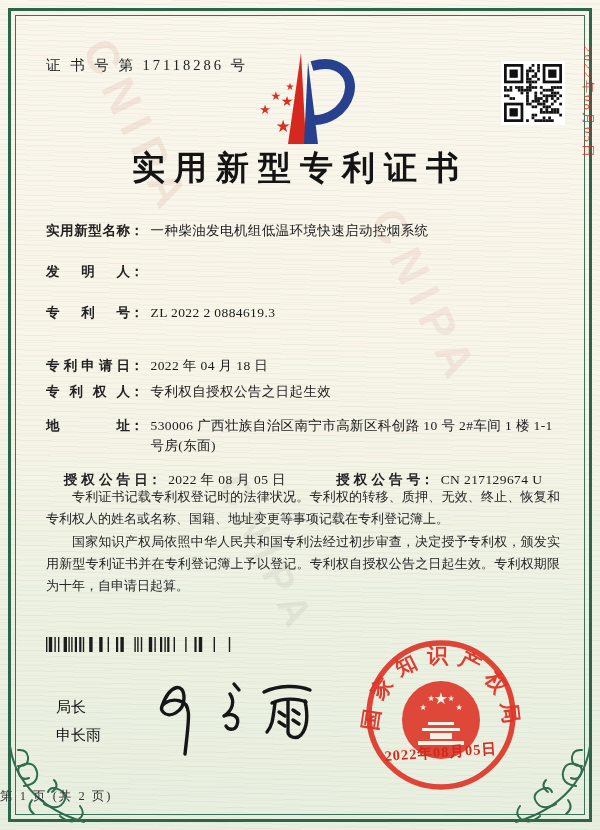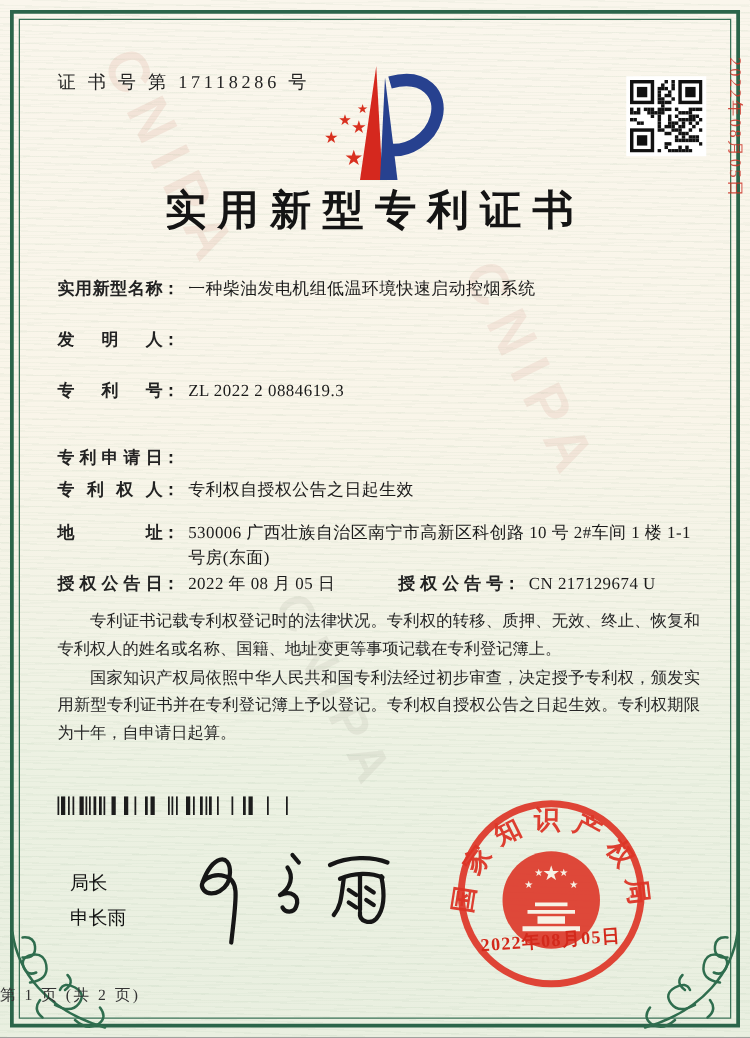--- a/index.html
+++ b/index.html
@@ -238,32 +238,33 @@
       <span class="f-colon">：</span>
   </div>
   <div class="z frow" style="top:303px;">
     <span class="f-label">专利号</span>
       <span class="f-colon">：</span>
     <span class="f-value">ZL 2022 2 0884619.3</span>
   </div>
   <div class="z frow" style="top:356px;">
     <span class="f-label">专利申请日</span>
       <span class="f-colon">：</span>
+    <span class="f-value">2022 年 04 月 18 日</span>
   </div>
   <div class="z frow" style="top:382px;align-items:center;">
     <span class="f-label">专利权人</span>
       <span class="f-colon">：</span>
     <span class="f-value">专利权自授权公告之日起生效</span>
   </div>
   <div class="z frow" style="top:416px;">
     <span class="f-label">地址</span>
       <span class="f-colon">：</span>
     <span class="f-value" style="flex:1;">530006 广西壮族自治区南宁市高新区科创路 10 号 2#车间 1 楼 1-1 号房(东面)</span>
   </div>
-  <div class="z frow" style="top:457px;">
+  <div class="z frow" style="top:470px;justify-content:center;">
     <span class="f-label">授权公告日</span>
       <span class="f-colon">：</span>
     <span class="f-value w1">2022 年 08 月 05 日</span>
     <span class="f-label">授权公告号</span>
       <span class="f-colon">：</span>
     <span class="f-value">CN 217129674 U</span>
   </div>
 
   <div class="z paras">
     <p>专利证书记载专利权登记时的法律状况。专利权的转移、质押、无效、终止、恢复和专利权人的姓名或名称、国籍、地址变更等事项记载在专利登记簿上。</p>

